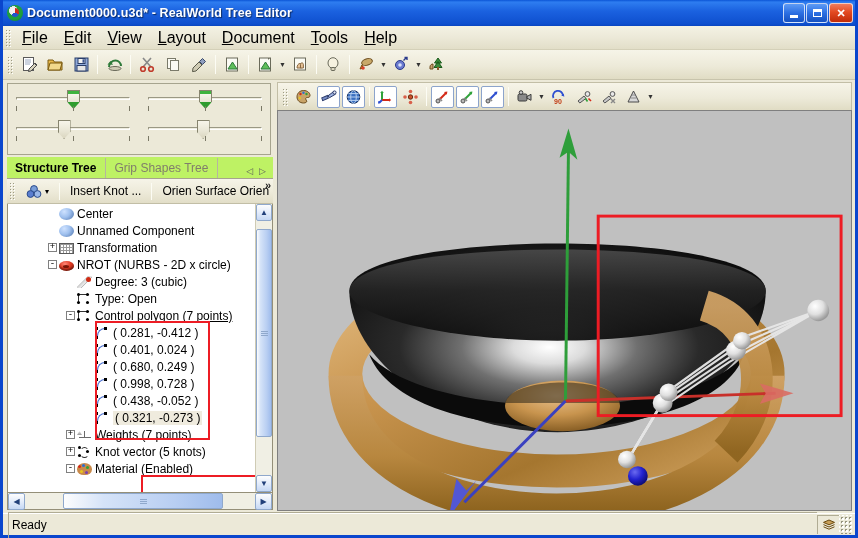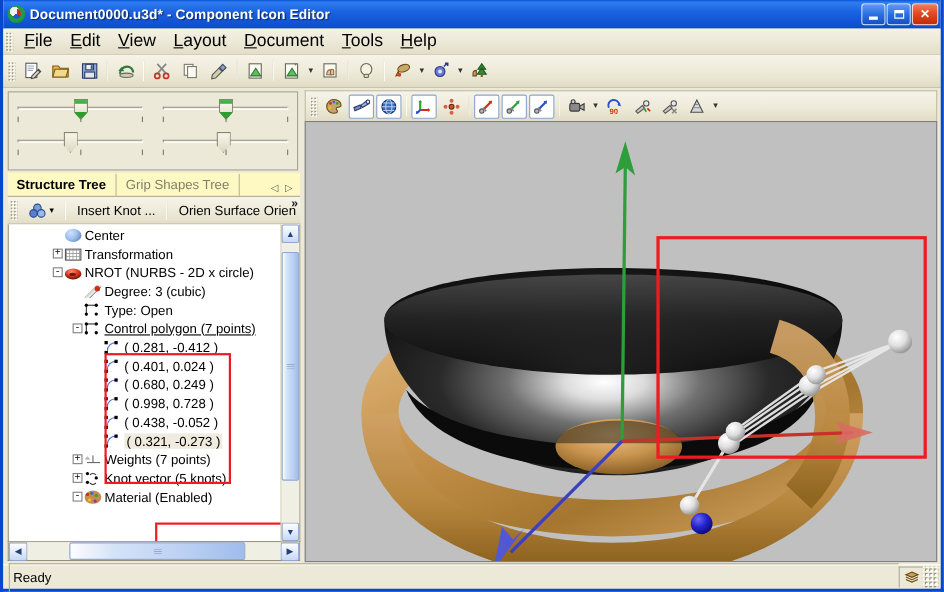--- a/index.html
+++ b/index.html
@@ -114,21 +114,21 @@
     position:absolute; top:1px; width:13px;height:19px;
     background:linear-gradient(180deg,#F7F5EA 0%,#E8E5D4 60%,#DAD6C0 100%);
     border:1px solid #86846E;
     clip-path:polygon(0 0,100% 0,100% 62%,50% 100%,0 62%);
   }
   .sthumb.on{ background:linear-gradient(180deg,#3FB43F 0%,#3FB43F 18%,#F7F5EA 19%,#E8E5D4 62%,#2F9C2F 63%,#2F9C2F 100%); }
 
   
   #tabs{
     flex:0 0 22px; display:flex; align-items:flex-end; margin-left:4px;
-    border-bottom:1px solid #A6A48E; background:#fef9c3;
+    border-bottom:1px solid #A6A48E; background:#bef264;
   }
   .tab{
     padding:3px 9px 3px 8px; font-size:12px; cursor:default;
     border-right:1px solid #B7B5A0; color:#807E6B;
   }
   .tab.active{ font-weight:bold; color:#000; }
   .tabnav{ margin-left:auto; display:flex; gap:6px; padding:0 7px 2px 0; color:#5A5A5A; font-size:9px;}
 
   
   #treetool{
@@ -247,21 +247,21 @@
     background-image:radial-gradient(#fff 40%,transparent 41%),radial-gradient(#95937E 40%,transparent 41%);
     background-size:4px 4px,4px 4px; background-position:2px 2px,1px 1px;}
 </style>
 </head>
 <body>
 
 <div id="app">
 
   <div id="titlebar">
     <div id="app-icon"></div>
-    <div id="title-text">Document0000.u3d* - Component Icon Editor</div>
+    <div id="title-text">Document0000.u3d* - RealWorld Tree Editor</div>
     <div class="wbtn">
         <div class="min-glyph"></div>
       </div>
     <div class="wbtn">
         <div class="max-glyph"></div>
       </div>
     <div class="wbtn close">
         <span class="gl">✕</span>
       </div>
   </div>
@@ -464,20 +464,26 @@
       </div>
 
       <div id="treewrap">
         <div id="tree">
           <div id="treerows">
               <div class="trow">
                 <span class="dots" style="width:3px"></span>
                 <span style="width:9px;flex:0 0 9px"></span>
                 <span class="ticon ic-node"></span>
                 <span class="tlabel">Center</span>
+              </div>
+              <div class="trow">
+                <span class="dots" style="width:3px"></span>
+                <span style="width:9px;flex:0 0 9px"></span>
+                <span class="ticon ic-node"></span>
+                <span class="tlabel">Unnamed Component</span>
               </div>
               <div class="trow">
                 <span class="dots" style="width:3px"></span>
                 <span class="exp">+</span>
                 <span class="ticon ic-grid"></span>
                 <span class="tlabel">Transformation</span>
               </div>
               <div class="trow">
                 <span class="dots" style="width:3px"></span>
                 <span class="exp">-</span>

